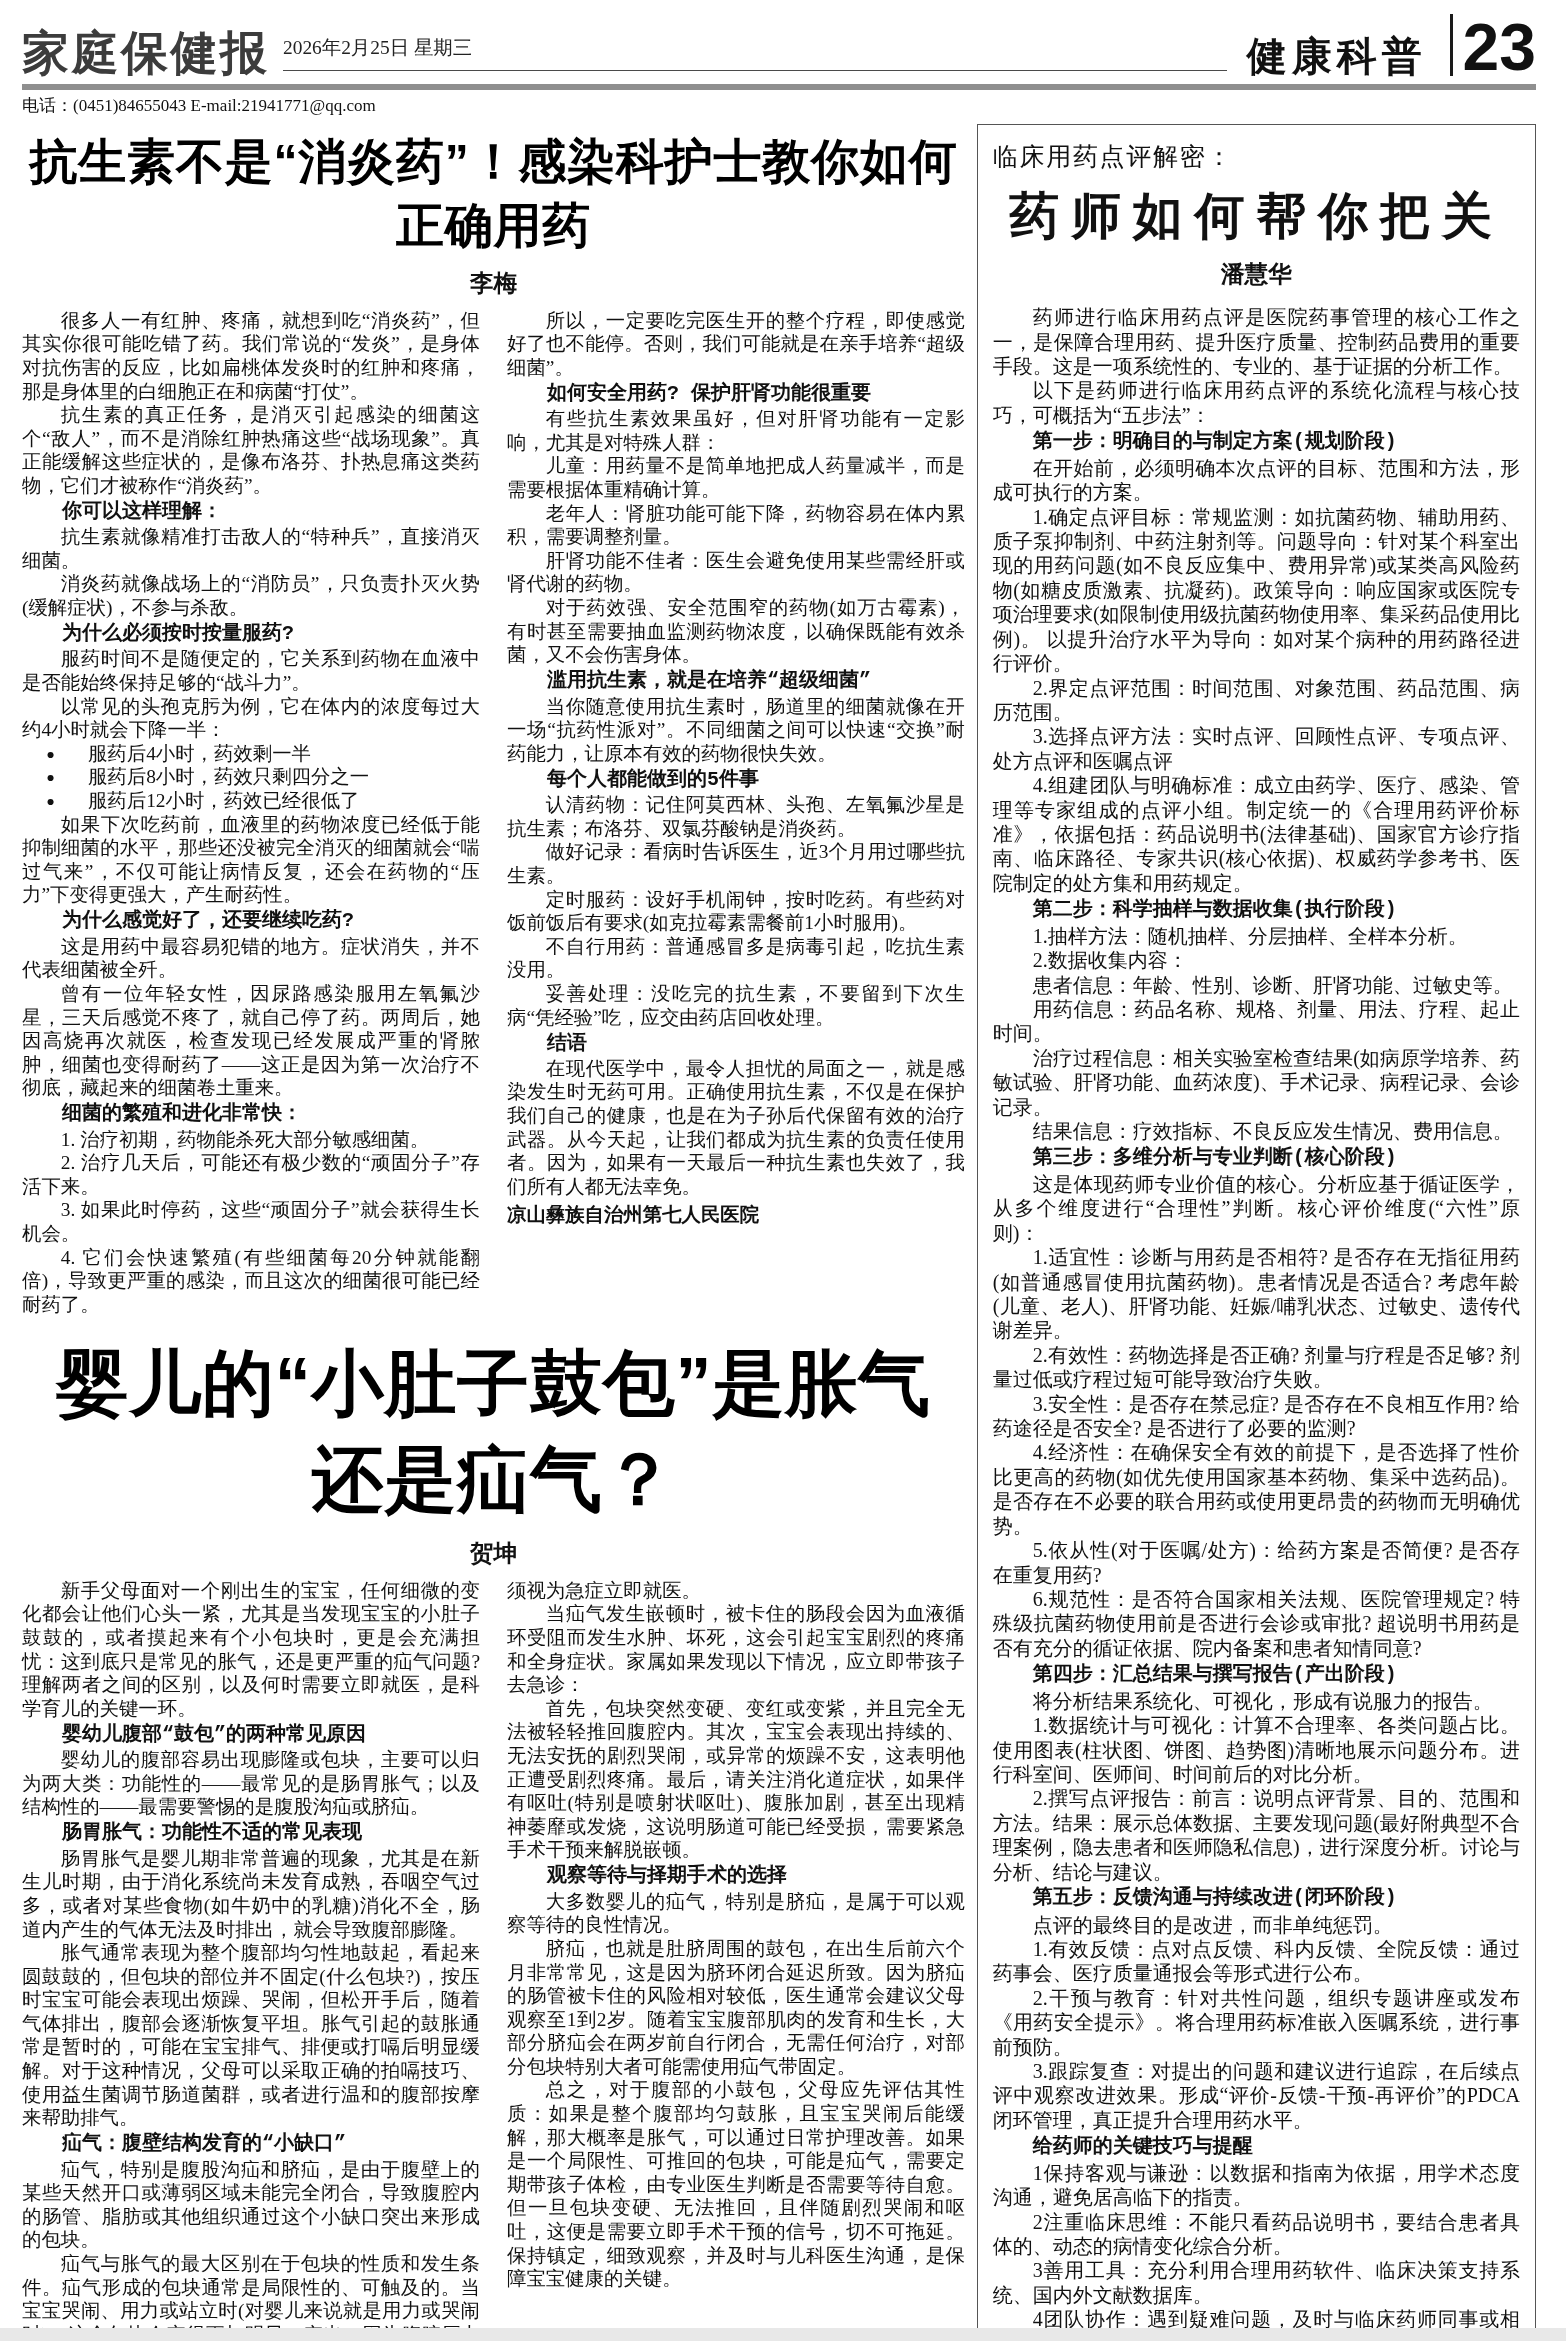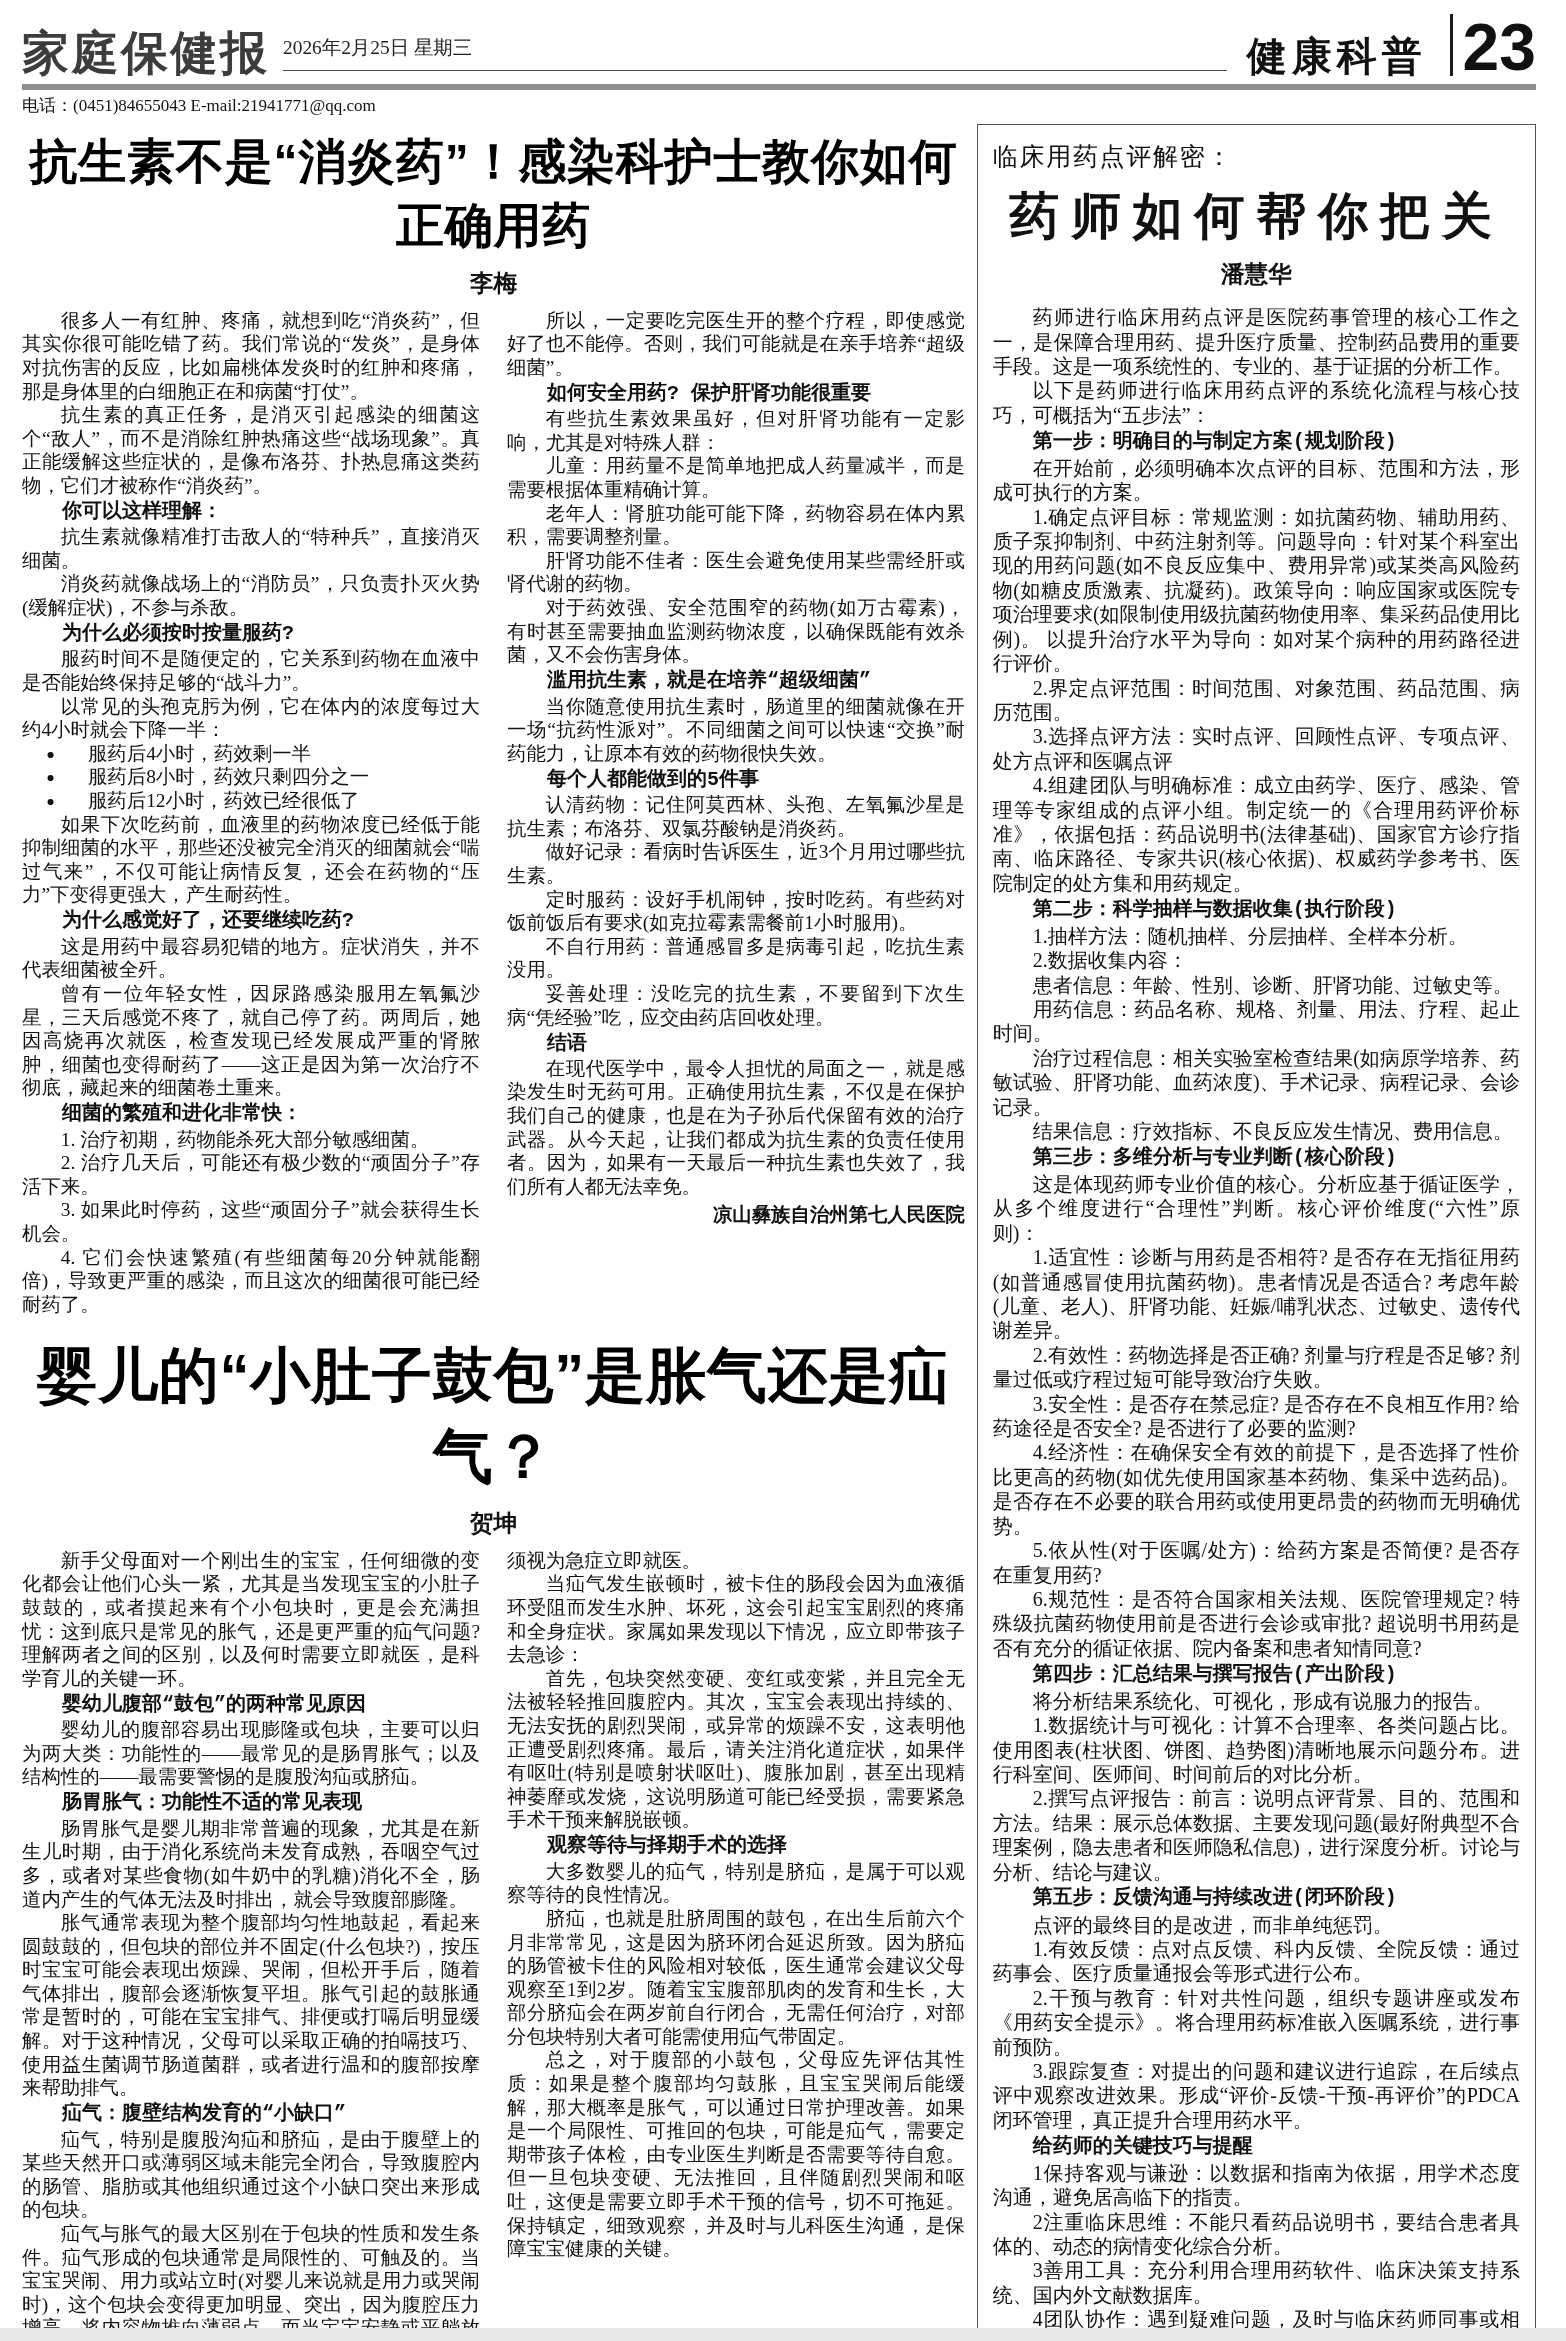--- a/index.html
+++ b/index.html
@@ -19,33 +19,33 @@
   .gray-bar{height:5.9px;background:#8f8f8f;margin-top:8.4px;}
   .contact{font-size:17px;padding:4.2px 1.7px 0 0;}
   
   main{display:flex;gap:11.8px;padding:6.7px 30px 0 22px;align-items:flex-start;}
   .left-region{width:943px;flex:0 0 auto;}
   .aside-box{flex:1;border:1.7px solid #555;padding:11.8px 15px 17px;box-sizing:border-box;
              min-height:2180px;}
   
   .a-title{text-align:center;font-family:"Liberation Sans",sans-serif;font-weight:900;color:#000;}
   .a1-title{font-size:48px;margin:6.7px 0 0;letter-spacing:0.8px;}
-  .a2-title{font-size:60px;margin:20px 0 8px;letter-spacing:0.8px;}
+  .a2-title{font-size:72px;margin:20px 0 8px;letter-spacing:0.8px;}
   .byline{text-align:center;font-family:"Liberation Sans",sans-serif;font-weight:700;
           font-size:23.6px;margin:8.4px 0 10px;}
   .cols{display:flex;gap:27px;}
   .col{flex:1;font-size:19.4px;line-height:23.6px;text-align:justify;}
   .para{margin:0;}
   .para.p{text-indent:2em;}
   .para.cont{text-indent:0;}
   .para.h{font-family:Liberation Mono, monospace;font-weight:700;text-indent:2em;
           font-size:20px;padding:2.5px 0 1.7px;text-align:left;}
   .para.li{text-indent:0;padding-left:3.4em;position:relative;}
   .para.li::before{content:"\25CF";position:absolute;left:1.7em;top:0.8px;font-size:14.3px;}
-  .para.right{text-indent:0;text-align:right;font-family:"Liberation Sans",sans-serif;
+  .para.right{text-indent:0;font-family:"Liberation Sans",sans-serif;
               font-weight:700;padding-top:5px;}
   
   .kicker{font-size:25px;margin:3.4px 0 10px;letter-spacing:1.7px;}
   .a3-title{text-align:center;font-family:"Liberation Serif",serif;font-weight:700;
             font-size:50px;letter-spacing:11.8px;margin:5px 0 3.4px;}
   .aside-box .byline{margin:8.4px 0 15px;}
   .aside-box .col{font-size:20px;line-height:24.4px;}
   .aside-box .para.h{font-size:20px;}
 </style>
 </head>

